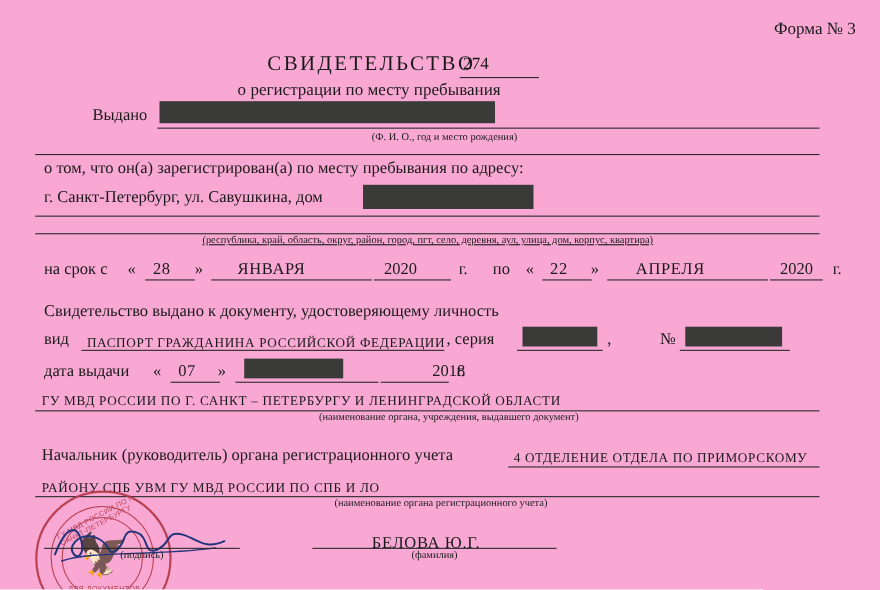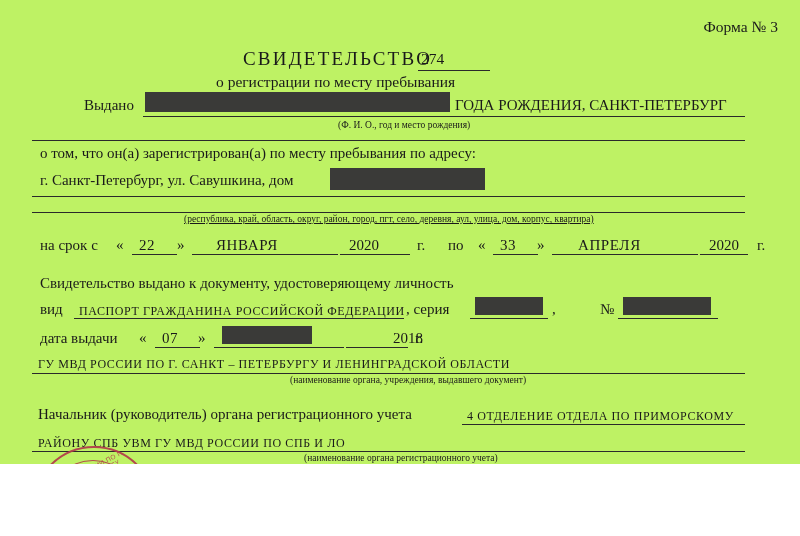--- a/index.html
+++ b/index.html
@@ -3,22 +3,22 @@
 <meta charset="utf-8">
 <style>
   html, body {
     margin: 0;
     padding: 0;
     background: #ffffff;
   }
   #page {
     position: relative;
     width: 800px;
-    height: 464px;
-    background: #bef264;
+    height: 536px;
+    background: #f9a8d4;
     font-family: "Liberation Serif", serif;
     color: #1a1a1a;
     overflow: hidden;
   }
   .rule {
     position: absolute;
     border-bottom: 1px solid #2a2a2a;
     height: 0;
   }
   .redact {
@@ -98,46 +98,45 @@
   <div class="t mid" style="right:22px; top:18px;">Форма № 3</div>
 
   <div class="t big" style="left:243px; top:48px;">СВИДЕТЕЛЬСТВО</div>
   <div class="t mid" style="left:421px; top:50px;">274</div>
   <div class="rule" style="left:418px; top:70px; width:72px;"></div>
 
   <div class="t mid" style="left:216px; top:73px;">о регистрации по месту пребывания</div>
 
   <div class="t body" style="left:84px; top:97px;">Выдано</div>
   <div class="redact" style="left:145px; top:92px; width:305px; height:20px;"></div>
-  <div class="t body" style="left:455px; top:97px;">ГОДА РОЖДЕНИЯ, САНКТ-ПЕТЕРБУРГ</div>
   <div class="rule" style="left:143px; top:116px; width:602px;"></div>
   <div class="t tiny" style="left:322px; top:120px;">(Ф. И. О., год и место рождения)</div>
 
   <div class="rule" style="left:32px; top:140px; width:713px;"></div>
 
   <div class="t body" style="left:40px; top:145px;">о том, что он(а) зарегистрирован(а) по месту пребывания по адресу:</div>
   <div class="t body" style="left:40px; top:172px;">г. Санкт-Петербург, ул. Савушкина, дом</div>
   <div class="redact" style="left:330px; top:168px; width:155px; height:22px;"></div>
   <div class="rule" style="left:32px; top:196px; width:713px;"></div>
   <div class="rule" style="left:32px; top:212px; width:713px;"></div>
   <div class="t tiny" style="left:168px; top:214px;text-decoration:underline;">(республика, край, область, округ, район, город, пгт, село, деревня, аул, улица, дом, корпус, квартира)</div>
 
   <div class="t body" style="left:40px; top:237px;">на срок с</div>
   <div class="t body" style="left:116px; top:237px;">«</div>
-  <div class="t body sp" style="left:139px; top:237px;">22</div>
+  <div class="t body sp" style="left:139px; top:237px;">28</div>
   <div class="t body" style="left:177px; top:237px;">»</div>
   <div class="rule" style="left:132px; top:254px; width:45px;"></div>
   <div class="t body sp" style="left:216px; top:237px;text-align:center;">ЯНВАРЯ</div>
   <div class="rule" style="left:192px; top:254px; width:146px;"></div>
   <div class="t body" style="left:349px; top:237px;">2020</div>
   <div class="rule" style="left:340px; top:254px; width:70px;"></div>
   <div class="t body" style="left:417px; top:237px;">г.</div>
   <div class="t body" style="left:448px; top:237px;">по</div>
   <div class="t body" style="left:478px; top:237px;">«</div>
-  <div class="t body sp" style="left:500px; top:237px;">33</div>
+  <div class="t body sp" style="left:500px; top:237px;">22</div>
   <div class="t body" style="left:537px; top:237px;">»</div>
   <div class="rule" style="left:493px; top:254px; width:45px;"></div>
   <div class="t body sp" style="left:578px; top:237px;">АПРЕЛЯ</div>
   <div class="rule" style="left:552px; top:254px; width:146px;"></div>
   <div class="t body" style="left:709px; top:237px;">2020</div>
   <div class="rule" style="left:700px; top:254px; width:48px;"></div>
   <div class="t body" style="left:757px; top:237px;">г.</div>
 
   <div class="t body" style="left:40px; top:275px;">Свидетельство выдано к документу, удостоверяющему личность</div>
 
@@ -188,14 +187,15 @@
              C 56 27, 52 36, 60 30 C 70 23, 64 10, 78 14 C 90 18, 84 34, 96 30
              C 110 25, 104 12, 120 16 C 134 20, 140 30, 158 22" fill="none" stroke="#23357a" stroke-width="1.8" stroke-linecap="round"></path>
     <path d="M10 40 C 40 30, 90 36, 150 28" fill="none" stroke="#23357a" stroke-width="1.2" stroke-linecap="round"></path>
   </svg>
 
   <div class="rule" style="left:40px; top:498px; width:178px;"></div>
   <div class="underline-label" style="left:40px; top:500px; width:178px;">(подпись)</div>
 
   <div class="t body sp" style="left:338px; top:486px;">БЕЛОВА Ю.Г.</div>
   <div class="rule" style="left:284px; top:498px; width:222px;"></div>
+  <div class="underline-label" style="left:284px; top:500px; width:222px;">(фамилия)</div>
 
 </div>
 
 </body></html>

